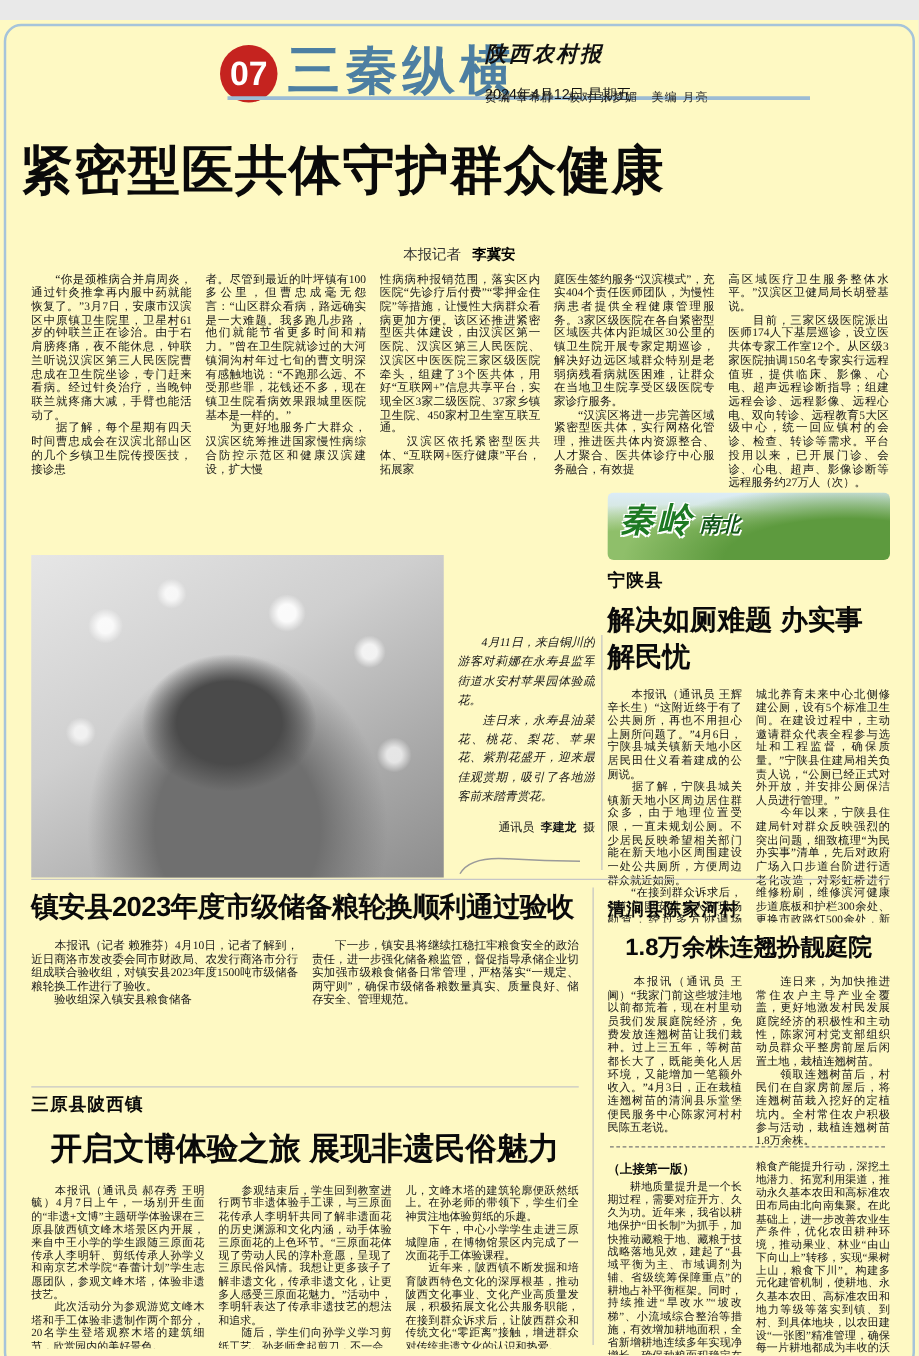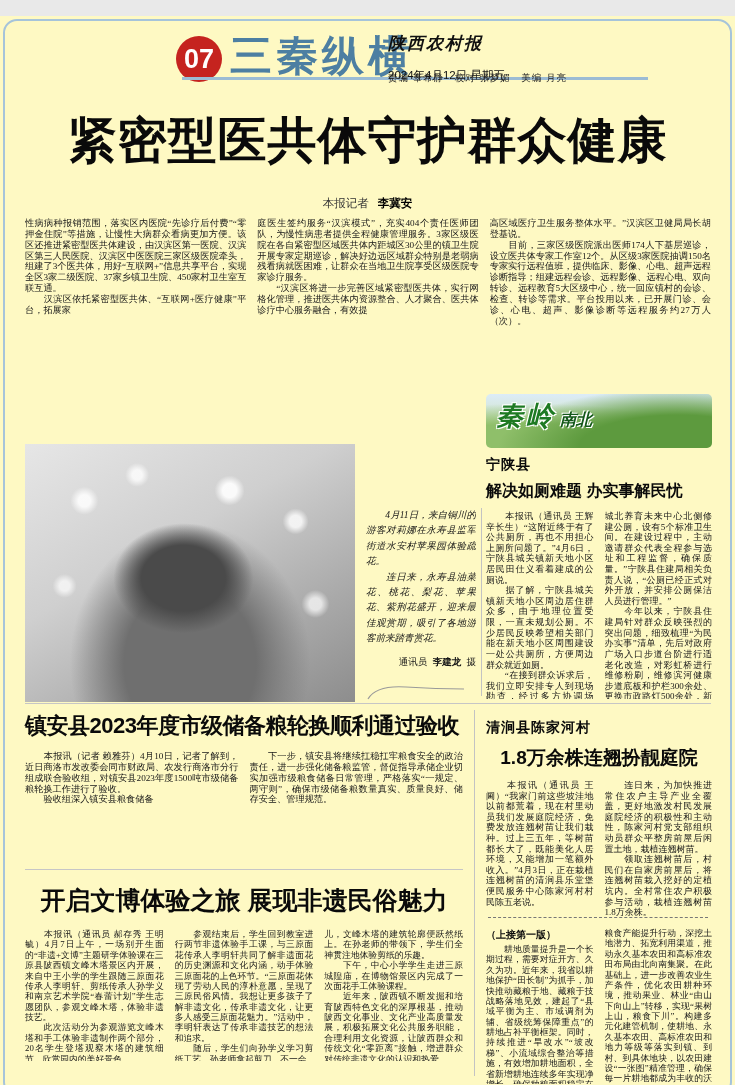--- a/index.html
+++ b/index.html
@@ -15,21 +15,21 @@
          color:#fff;font-size:27px;font-weight:bold;text-align:center;line-height:46px;}
   .section-title{left:230px;top:12px;font-size:42px;font-weight:bold;color:#4d7fa2;
          font-family:"Liberation Serif","DejaVu Serif",serif;letter-spacing:4px;}
   .header-rule{left:182px;top:61px;width:466px;height:3px;background:#9cbcd4;}
   .masthead{left:388px;top:16px;font-size:17px;font-weight:bold;font-style:italic;color:#111;
          font-family:Liberation Serif, serif;letter-spacing:2px;}
   .dateline{left:388px;top:52px;font-size:11.5px;color:#111;}
   .staffline{left:388px;top:56px;font-size:9.5px;color:#222;letter-spacing:1px;}
 
   
-  .lead-title{left:16px;right:16px;top:92px;text-align:center;font-size:49px;font-weight:900;
+  .lead-title{left:16px;right:16px;top:92px;font-size:42px;font-weight:900;
          color:#0a0a0a;font-family:"Liberation Serif","DejaVu Serif",serif;letter-spacing:1px;}
   .byline{left:0;right:0;top:180px;text-align:center;font-size:11.5px;color:#333;}
   .byline b{color:#000;margin-left:6px;}
   .jtext{font-family:"Liberation Serif","DejaVu Serif",serif;font-size:9.2px;line-height:1.18;
          text-align:justify;white-space:pre-line;color:#161616;overflow:hidden;}
   .cols{display:flex;gap:11px;}
   .cols>div{flex:1;}
   .lead-body{left:25px;top:202px;width:686px;height:174px;}
 
   
@@ -63,21 +63,21 @@
        font-family:"Liberation Serif","DejaVu Serif",serif;letter-spacing:3px;
        text-shadow:-1px -1px 0 #fff,1px -1px 0 #fff,-1px 1px 0 #fff,1px 1px 0 #fff;}
   .banner-sub{font-size:16px;font-weight:bold;color:#14581a;font-style:italic;margin-left:4px;
        text-shadow:-1px -1px 0 #fff,1px 1px 0 #fff;}
 
   .kicker{font-size:14px;font-weight:bold;color:#0a0a0a;
           font-family:"Liberation Serif","DejaVu Serif",serif;letter-spacing:1px;}
   .sub-head{font-weight:bold;color:#0a0a0a;font-family:"Liberation Sans","DejaVu Sans",sans-serif;}
 
   .ningshan{left:486px;top:440px;width:226px;}
-  .ningshan .sub-head{margin-top:7px;font-size:16px;letter-spacing:0px;}
+  .ningshan .sub-head{margin-top:7px;font-size:22px;letter-spacing:0px;}
   .ningshan .cols{margin-top:9px;height:188px;}
   .ningshan .jtext{font-size:9px;}
 
   .zhenan{left:25px;top:695px;width:438px;}
   .zhenan .sub-head{font-size:22px;letter-spacing:-0.5px;white-space:nowrap;}
   .zhenan .cols{margin-top:10px;height:102px;gap:11px;}
 
   .hrule2{left:25px;top:853px;width:438px;}
   .hrule1{left:25px;top:687px;width:686px;}
   .vrule1{left:481px;top:492px;height:188px;}
@@ -114,20 +114,24 @@
   <div class="abs masthead">陕西农村报</div>
   <div class="abs dateline">2024年4月12日 星期五</div>
   <div class="abs staffline">责编 辜希静　校对 张梦媚　美编 月亮</div>
 
   <div class="abs lead-title">紧密型医共体守护群众健康</div>
   <div class="abs byline">
     <span>本报记者</span>
     <b>李冀安</b>
   </div>
   <div class="abs cols lead-body">
+    <div class="jtext">　　“你是颈椎病合并肩周炎，通过针灸推拿再内服中药就能恢复了。”3月7日，安康市汉滨区中原镇卫生院里，卫星村61岁的钟联兰正在诊治。由于右肩膀疼痛，夜不能休息，钟联兰听说汉滨区第三人民医院曹忠成在卫生院坐诊，专门赶来看病。经过针灸治疗，当晚钟联兰就疼痛大减，手臂也能活动了。
+　　据了解，每个星期有四天时间曹忠成会在汉滨北部山区的几个乡镇卫生院传授医技，接诊患</div>
+    <div class="jtext">者。尽管到最近的叶坪镇有100多公里，但曹忠成毫无怨言：“山区群众看病，路远确实是一大难题。我多跑几步路，他们就能节省更多时间和精力。”曾在卫生院就诊过的大河镇洞沟村年过七旬的曹文明深有感触地说：“不跑那么远、不受那些罪，花钱还不多，现在镇卫生院看病效果跟城里医院基本是一样的。”
+　　为更好地服务广大群众，汉滨区统筹推进国家慢性病综合防控示范区和健康汉滨建设，扩大慢</div>
     <div class="jtext">性病病种报销范围，落实区内医院“先诊疗后付费”“零押金住院”等措施，让慢性大病群众看病更加方便。该区还推进紧密型医共体建设，由汉滨区第一医院、汉滨区第三人民医院、汉滨区中医医院三家区级医院牵头，组建了3个医共体，用好“互联网+”信息共享平台，实现全区3家二级医院、37家乡镇卫生院、450家村卫生室互联互通。
 　　汉滨区依托紧密型医共体、“互联网+医疗健康”平台，拓展家</div>
     <div class="jtext">庭医生签约服务“汉滨模式”，充实404个责任医师团队，为慢性病患者提供全程健康管理服务。3家区级医院在各自紧密型区域医共体内距城区30公里的镇卫生院开展专家定期巡诊，解决好边远区域群众特别是老弱病残看病就医困难，让群众在当地卫生院享受区级医院专家诊疗服务。
 　　“汉滨区将进一步完善区域紧密型医共体，实行网格化管理，推进医共体内资源整合、人才聚合、医共体诊疗中心服务融合，有效提</div>
     <div class="jtext">高区域医疗卫生服务整体水平。”汉滨区卫健局局长胡登基说。
 　　目前，三家区级医院派出医师174人下基层巡诊，设立医共体专家工作室12个。从区级3家医院抽调150名专家实行远程值班，提供临床、影像、心电、超声远程诊断指导；组建远程会诊、远程影像、远程心电、双向转诊、远程教育5大区级中心，统一回应镇村的会诊、检查、转诊等需求。平台投用以来，已开展门诊、会诊、心电、超声、影像诊断等远程服务约27万人（次）。</div>
   </div>
 
   <div class="abs photo"></div>
   <div class="abs caption">
@@ -170,29 +174,30 @@
     <div class="cols">
       <div class="jtext">　　本报讯（记者 赖雅芬）4月10日，记者了解到，近日商洛市发改委会同市财政局、农发行商洛市分行组成联合验收组，对镇安县2023年度1500吨市级储备粮轮换工作进行了验收。
 　　验收组深入镇安县粮食储备</div>
       <div class="jtext">　　下一步，镇安县将继续扛稳扛牢粮食安全的政治责任，进一步强化储备粮监管，督促指导承储企业切实加强市级粮食储备日常管理，严格落实“一规定、两守则”，确保市级储备粮数量真实、质量良好、储存安全、管理规范。</div>
     </div>
   </div>
 
   <div class="abs hrule hrule2"></div>
 
   <div class="abs sanyuan">
+    <div class="kicker">三原县陂西镇</div>
     <div class="sub-head">开启文博体验之旅 展现非遗民俗魅力</div>
     <div class="cols">
       <div class="jtext">　　本报讯（通讯员 郝存秀 王明毓）4月7日上午，一场别开生面的“非遗+文博”主题研学体验课在三原县陂西镇文峰木塔景区内开展，来自中王小学的学生跟随三原面花传承人李明轩、剪纸传承人孙学义和南京艺术学院“春蕾计划”学生志愿团队，参观文峰木塔，体验非遗技艺。
 　　此次活动分为参观游览文峰木塔和手工体验非遗制作两个部分，20名学生登塔观察木塔的建筑细节，欣赏园内的美好景色。</div>
       <div class="jtext">　　参观结束后，学生回到教室进行两节非遗体验手工课，与三原面花传承人李明轩共同了解非遗面花的历史渊源和文化内涵，动手体验三原面花的上色环节。“三原面花体现了劳动人民的淳朴意愿，呈现了三原民俗风情。我想让更多孩子了解非遗文化，传承非遗文化，让更多人感受三原面花魅力。”活动中，李明轩表达了传承非遗技艺的想法和追求。
 　　随后，学生们向孙学义学习剪纸工艺。孙老师拿起剪刀，不一会</div>
       <div class="jtext">儿，文峰木塔的建筑轮廓便跃然纸上。在孙老师的带领下，学生们全神贯注地体验剪纸的乐趣。
 　　下午，中心小学学生走进三原城隍庙，在博物馆景区内完成了一次面花手工体验课程。
-　　近年来，陂西镇不断发掘和培育陂西特色文化的深厚根基，推动陂西文化事业、文化产业高质量发展，积极拓展文化公共服务职能，合理利用文化资源，让陂西群众和传统文化“零距离”接触，增进群众对传统非遗文化的认识和热爱。</div>
+　　近年来，陂西镇不断发掘和培育陂西特色文化的深厚根基，推动陂西文化事业、文化产业高质量发展，积极拓展文化公共服务职能，在接到群众诉求后，让陂西群众和传统文化“零距离”接触，增进群众对传统非遗文化的认识和热爱。</div>
     </div>
   </div>
 
   <div class="abs qingjian">
     <div class="kicker">清涧县陈家河村</div>
     <div class="sub-head">1.8万余株连翘扮靓庭院</div>
     <div class="cols">
       <div class="jtext">　　本报讯（通讯员 王阃）“我家门前这些坡洼地以前都荒着，现在村里动员我们发展庭院经济，免费发放连翘树苗让我们栽种。过上三五年，等树苗都长大了，既能美化人居环境，又能增加一笔额外收入。”4月3日，正在栽植连翘树苗的清涧县乐堂堡便民服务中心陈家河村村民陈五老说。</div>
       <div class="jtext">　　连日来，为加快推进常住农户主导产业全覆盖，更好地激发村民发展庭院经济的积极性和主动性，陈家河村党支部组织动员群众平整房前屋后闲置土地，栽植连翘树苗。
 　　领取连翘树苗后，村民们在自家房前屋后，将连翘树苗栽入挖好的定植坑内。全村常住农户积极参与活动，栽植连翘树苗1.8万余株。</div>

